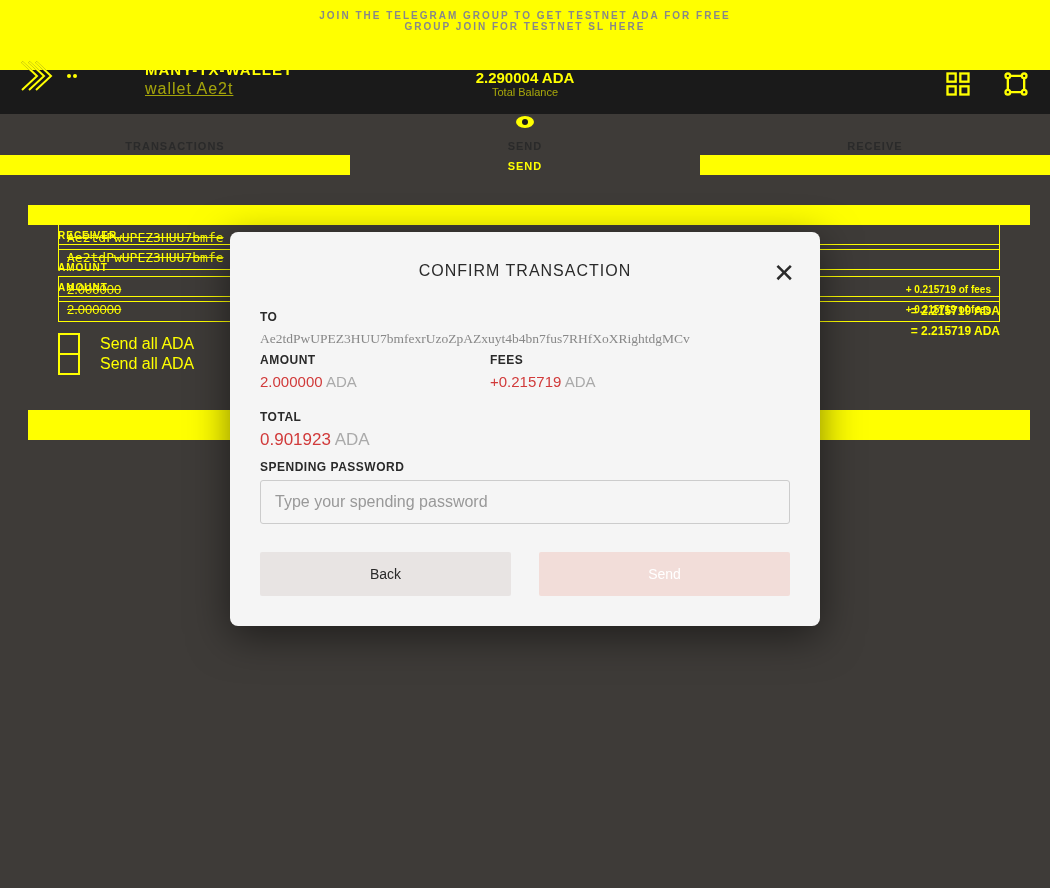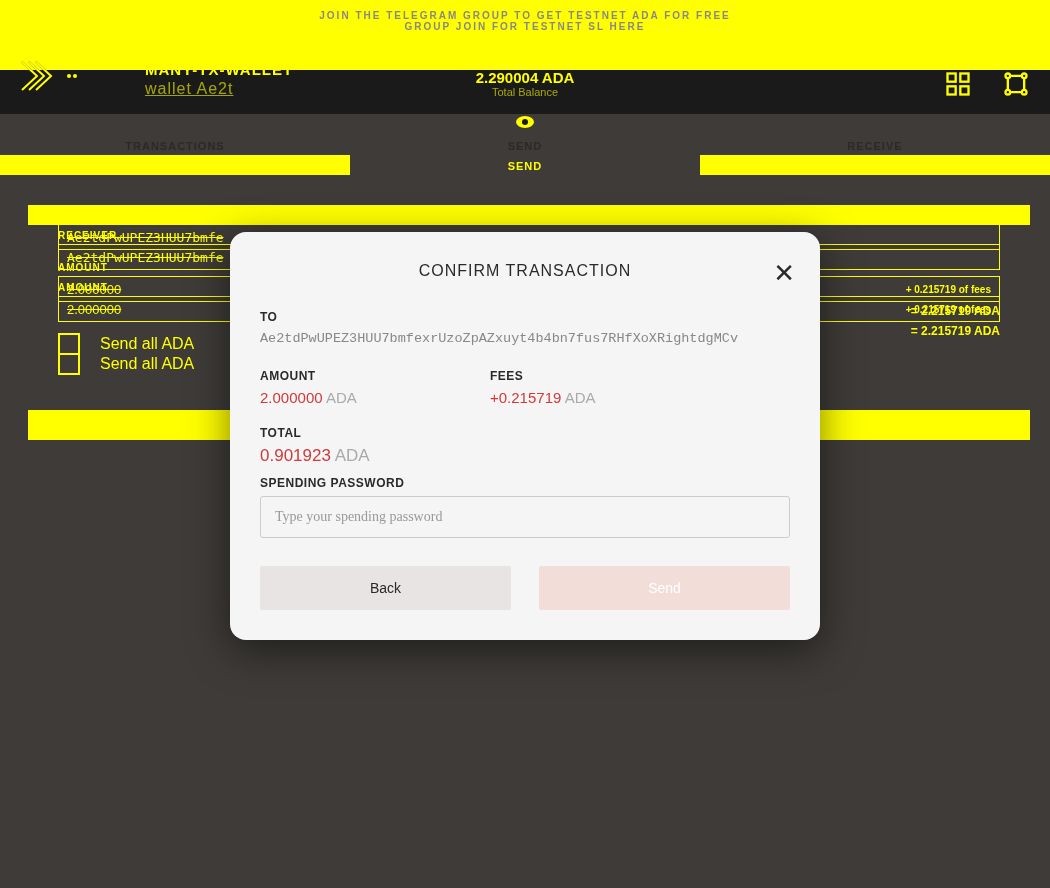--- a/index.html
+++ b/index.html
@@ -296,21 +296,21 @@
       height: 100%;
       display: flex;
       align-items: flex-start;
       justify-content: center;
       padding-top: 232px;
       z-index: 100;
     }
     
     .modal {
       background: #f5f5f5;
-      border-radius: 16px;
+      border-radius: 8px;
       width: 590px;
       padding: 30px;
       box-shadow: 0 10px 40px rgba(0,0,0,0.5);
       position: relative;
     }
     
     .modal-title {
       text-align: center;
       font-size: 16px;
       letter-spacing: 1px;
@@ -331,24 +331,24 @@
     
     .modal-field-label {
       font-size: 12px;
       font-weight: bold;
       color: #2a2a2a;
       letter-spacing: 0.5px;
       margin-bottom: 6px;
     }
     
     .modal-address {
-      font-family: Liberation Mono, monospace;
+      font-family: Liberation Serif, serif;
       font-size: 13.5px;
       color: #888;
-      margin-bottom: 20px;
+      margin-bottom: 4px;
       word-break: break-all;
       line-height: 1.4;
     }
     
     .modal-cols {
       display: flex;
       gap: 60px;
       margin-bottom: 20px;
     }
     
@@ -375,25 +375,24 @@
     
     .modal-total .modal-value {
       font-size: 17px;
     }
     
     .modal-pw-input {
       width: 100%;
       border: 1px solid #ccc;
       border-radius: 3px;
       padding: 12px 14px;
-      font-size: 14px;
+      font-size: 16px;
       background: #f5f5f5;
       color: #444;
       margin-bottom: 28px;
-      font-family: Liberation Serif, serif;
     }
     
     .modal-pw-input::placeholder {
       color: #999;
     }
     
     .modal-btns {
       display: flex;
       gap: 28px;
     }

